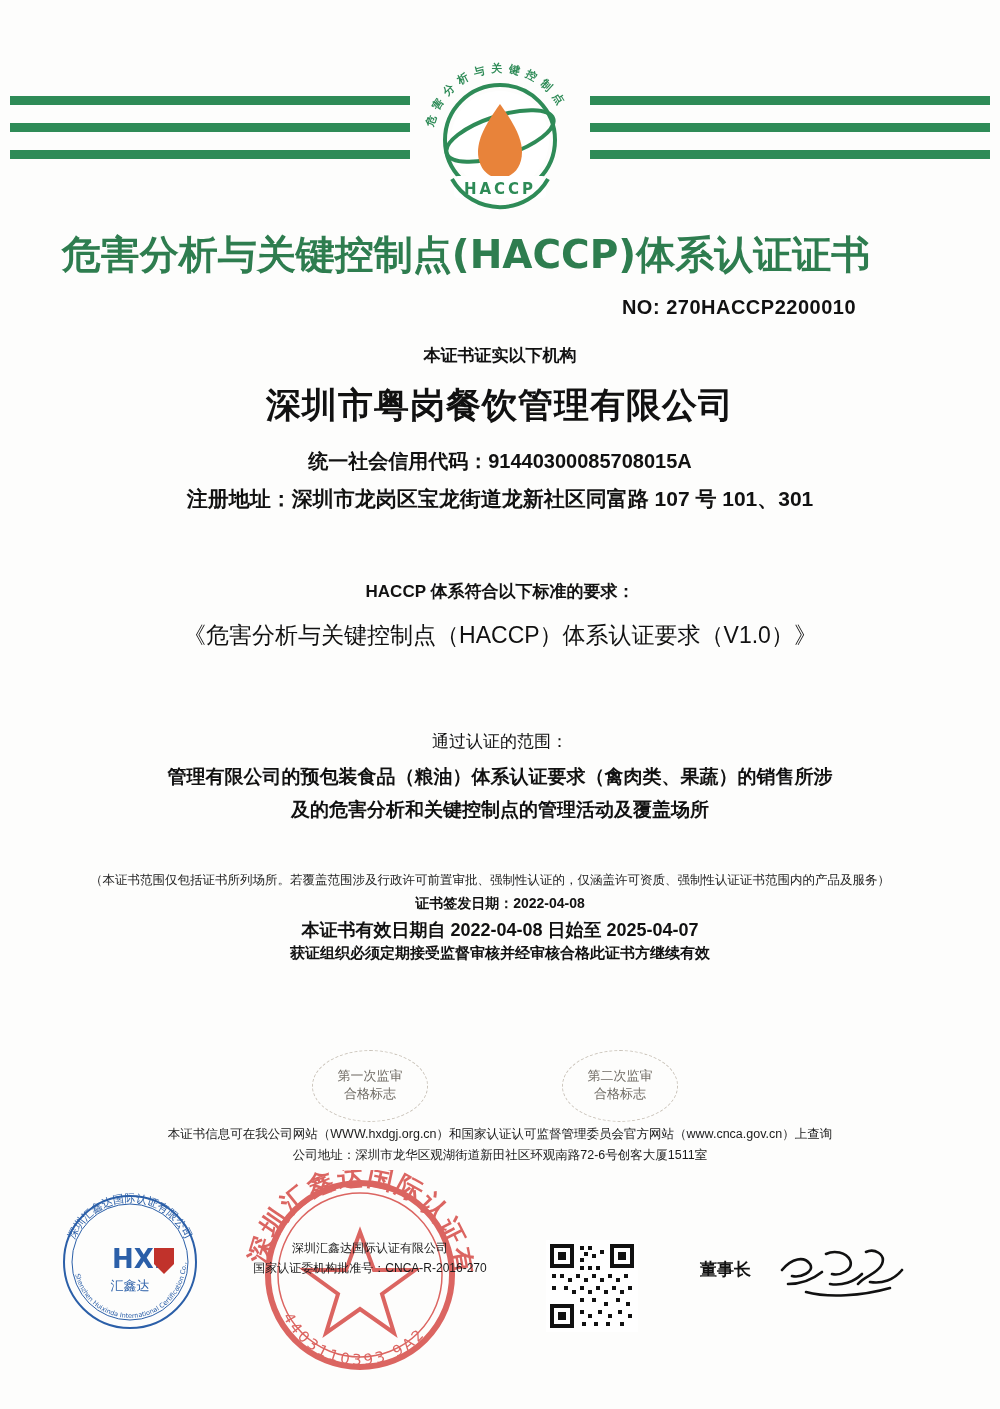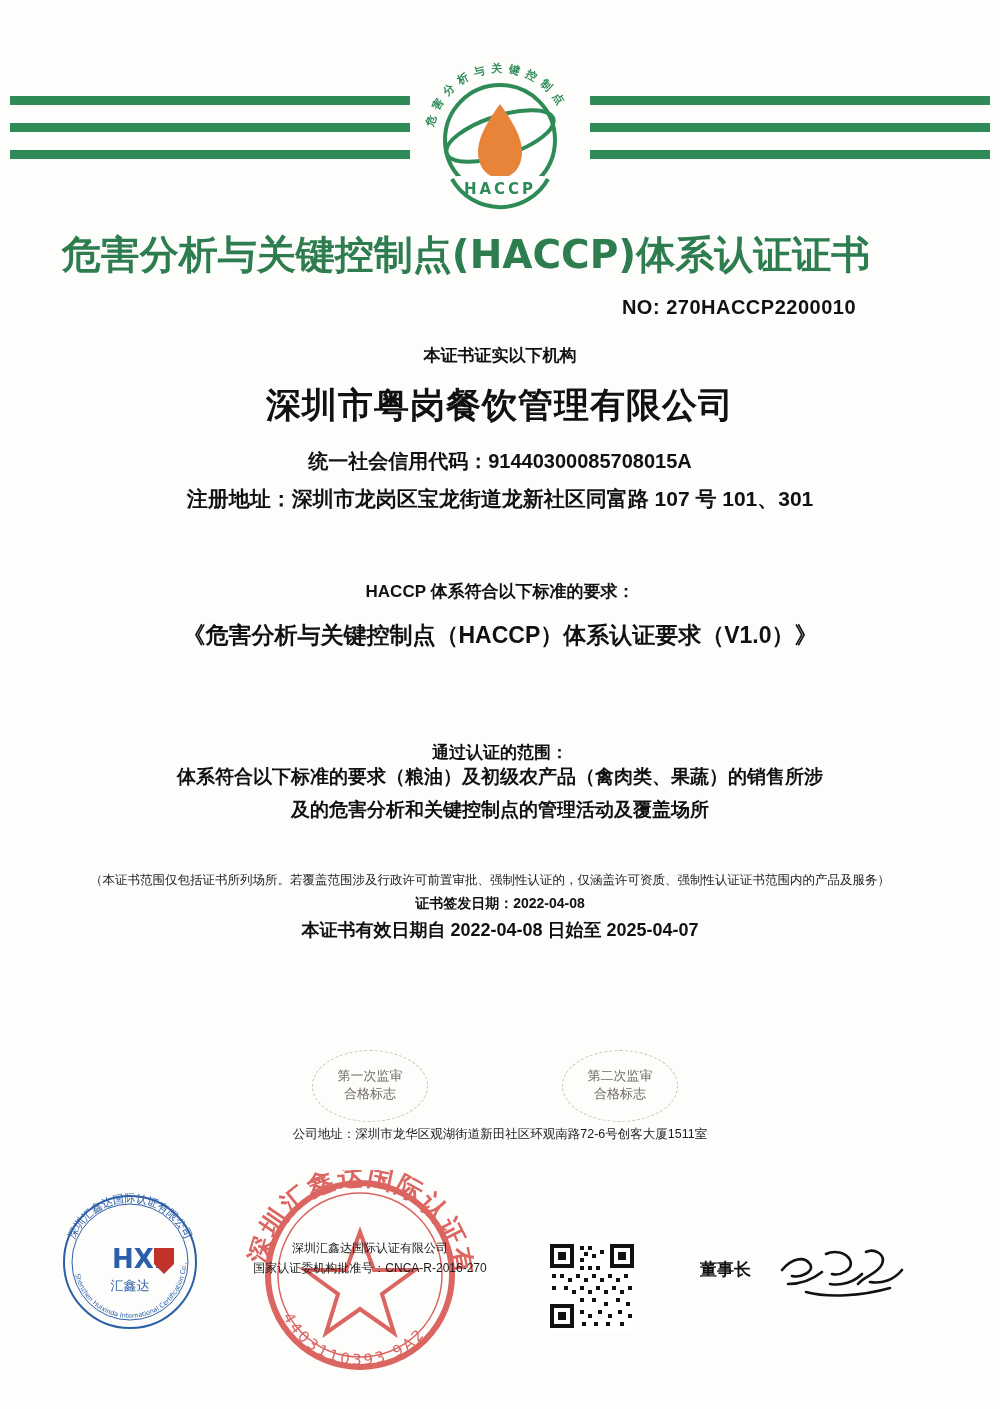--- a/index.html
+++ b/index.html
@@ -117,31 +117,30 @@
     position: absolute;
     top: 580px;
     font-size: 17px;
     font-weight: bold;
     color: #111;
   }
   .standard-name {
     position: absolute;
     top: 620px;
     font-size: 23px;
-    font-weight: bold;
+    font-weight: normal;
     color: #111;
   }
 
   .scope-lead {
     position: absolute;
     top: 730px;
     font-size: 17px;
-    font-weight: bold;
-    color: #111;
-    margin-top: 11px;
+    font-weight: normal;
+    color: #111;
   }
   .scope-body {
     position: absolute;
     top: 760px;
     left: 120px;
     width: 760px;
     text-align: center;
     font-size: 19px;
     font-weight: bold;
     line-height: 33px;
@@ -305,38 +304,40 @@
   <div class="center-line lbl-certify">本证书证实以下机构</div>
   <div class="center-line company">深圳市粤岗餐饮管理有限公司</div>
   <div class="center-line credit-code">统一社会信用代码：91440300085708015A</div>
   <div class="center-line reg-address">注册地址：深圳市龙岗区宝龙街道龙新社区同富路 107 号 101、301</div>
 
   <div class="center-line standard-lead">HACCP 体系符合以下标准的要求：</div>
   <div class="center-line standard-name">《危害分析与关键控制点（HACCP）体系认证要求（V1.0）》</div>
 
   <div class="center-line scope-lead">通过认证的范围：</div>
   <div class="scope-body">
-    <div>体系符合以下标准的要求（粮油）及初级农产品（禽肉类、果蔬）的销售所涉</div>
+    <div>管理有限公司的预包装食品（粮油）体系认证要求（禽肉类、果蔬）的销售所涉</div>
     <div>及的危害分析和关键控制点的管理活动及覆盖场所</div>
   </div>
 
   <div class="note">（本证书范围仅包括证书所列场所。若覆盖范围涉及行政许可前置审批、强制性认证的，仅涵盖许可资质、强制性认证证书范围内的产品及服务）</div>
   <div class="center-line issue-date">证书签发日期：2022-04-08</div>
   <div class="center-line valid-line">本证书有效日期自 2022-04-08 日始至 2025-04-07</div>
+  <div class="center-line surveil-note">获证组织必须定期接受监督审核并经审核合格此证书方继续有效</div>
 
   <div class="stamp-circle stamp-1">
     <div>第一次监审</div>
     <div>合格标志</div>
   </div>
   <div class="stamp-circle stamp-2">
     <div>第二次监审</div>
     <div>合格标志</div>
   </div>
 
   <div class="footer-info">
+    <div>本证书信息可在我公司网站（WWW.hxdgj.org.cn）和国家认证认可监督管理委员会官方网站（www.cnca.gov.cn）上查询</div>
     <div>公司地址：深圳市龙华区观湖街道新田社区环观南路72-6号创客大厦1511室</div>
   </div>
 
   <div class="hxd-badge">
     <svg width="160" height="160" viewBox="0 0 160 160">
       <defs>
         <path id="arcT" d="M 20,80 A 60,60 0 0 1 140,80" fill="none"></path>
         <path id="arcB" d="M 24,80 A 56,56 0 0 0 136,80" fill="none"></path>
       </defs>
       <circle cx="80" cy="80" r="66" fill="none" stroke="#2b5fa8" stroke-width="2"></circle>

